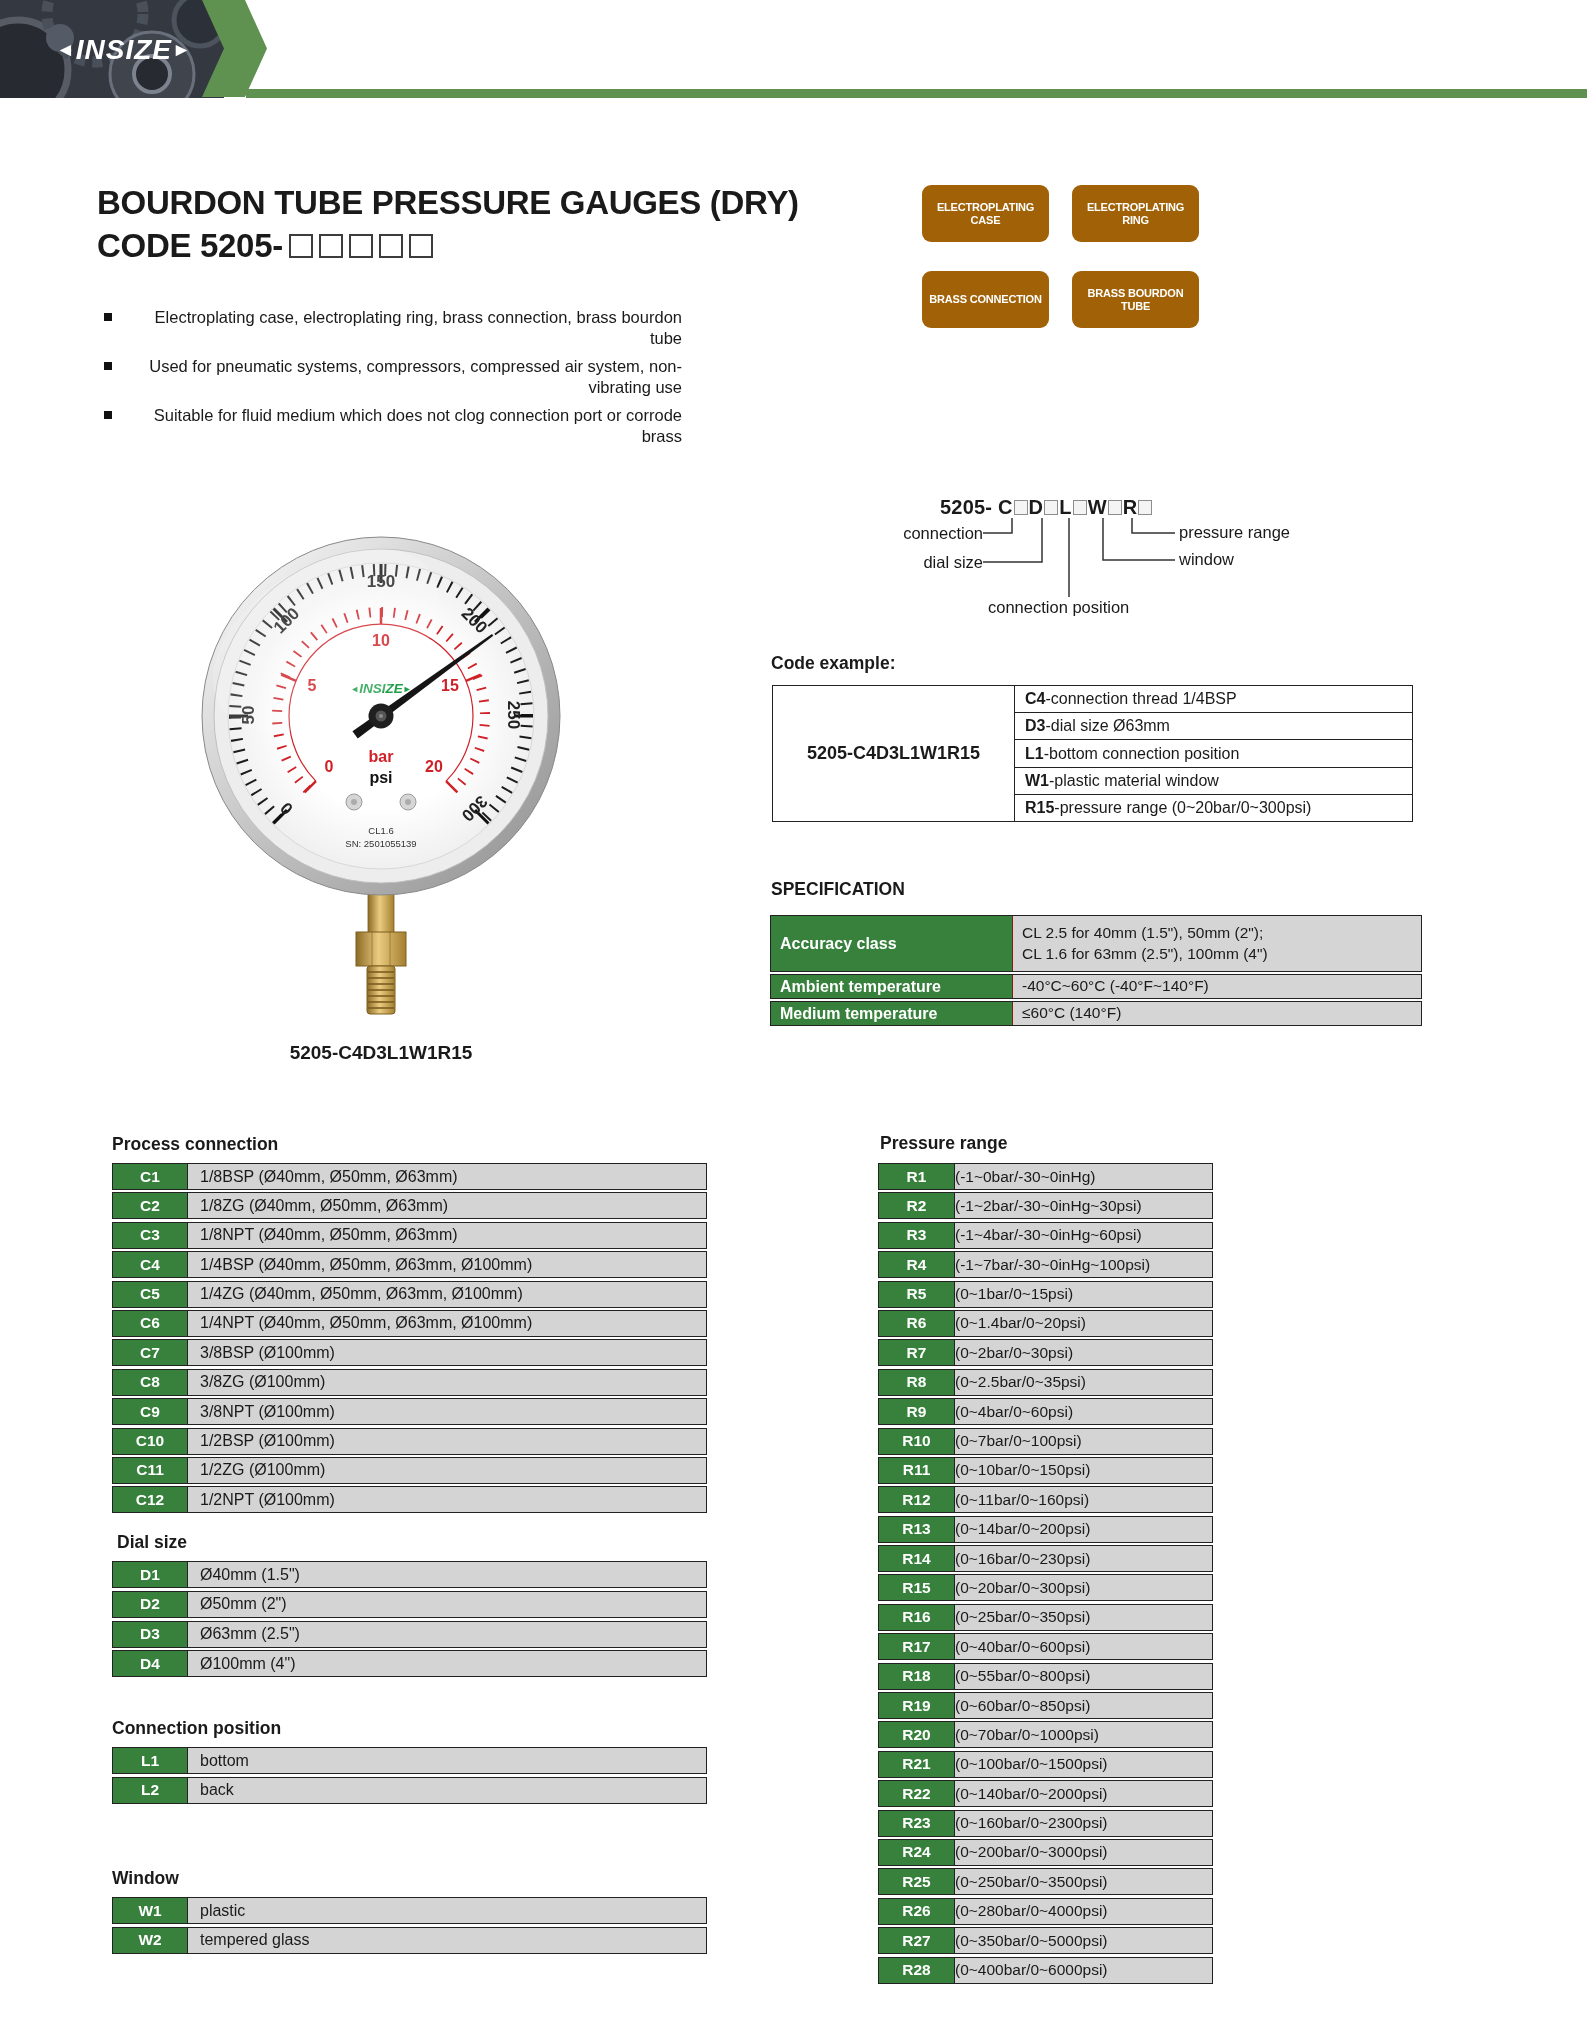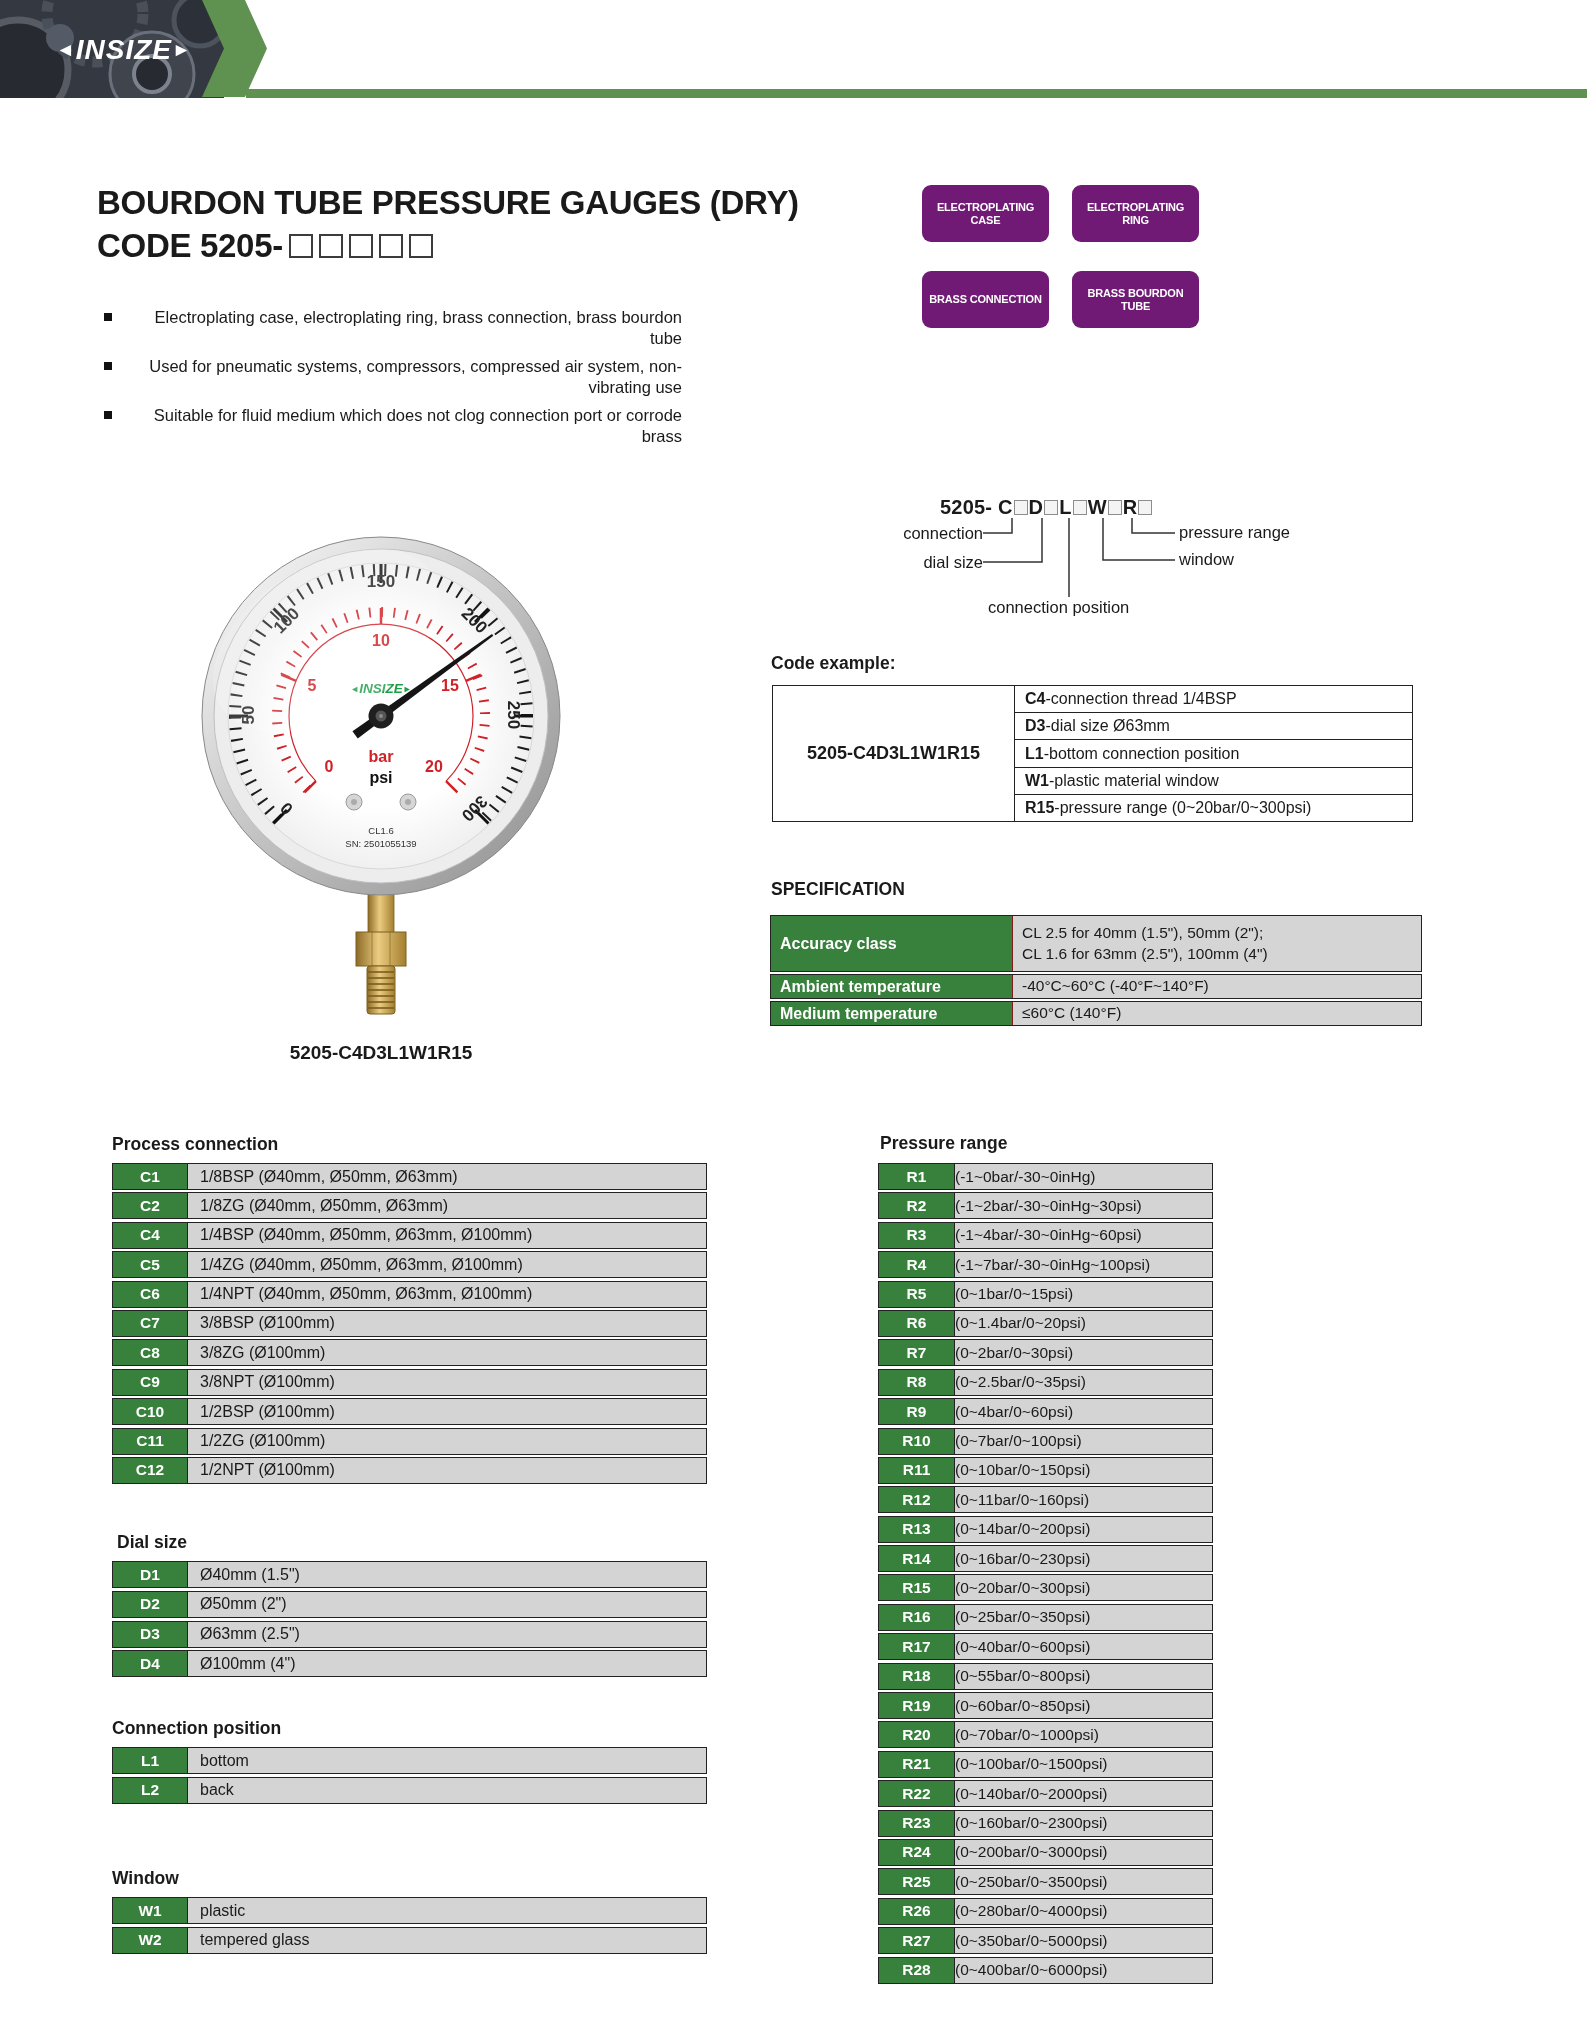--- a/index.html
+++ b/index.html
@@ -13,21 +13,21 @@
   #hlogo{position:absolute;left:56px;top:34px;z-index:2;color:#fff;font-weight:bold;font-style:italic;
          font-size:28px;letter-spacing:1px;white-space:nowrap;}
   #hlogo .arr{font-style:normal;font-size:19px;vertical-align:3px;}
 
   
   #title{left:97px;top:181px;font-size:33px;font-weight:bold;letter-spacing:-0.3px;line-height:43px;}
   .codebox{display:inline-block;width:20px;height:20px;border:2.5px solid #3c3c3c;margin-left:6px;vertical-align:-1px;}
 
   
   #badges{left:922px;top:185px;display:grid;grid-template-columns:127px 127px;gap:29px 23px;}
-  .badge{height:57px;background:#701a75;border-radius:9px;color:#fff;font-weight:bold;font-size:11px;
+  .badge{height:57px;background:#a16207;border-radius:9px;color:#fff;font-weight:bold;font-size:11px;
          display:flex;align-items:center;justify-content:center;text-align:center;line-height:13px;
          padding:0 5px;box-sizing:border-box;letter-spacing:-0.2px;}
 
   
   #features{left:104px;top:307px;width:578px;font-size:16.5px;}
   .feat{display:flex;margin-bottom:7px;line-height:21px;text-align:right;}
   .feat .sq{width:8px;height:8px;background:#111;margin:6px 11px 0 0;flex:none;}
 
   
   #gauge{left:166px;top:520px;width:430px;height:560px;}
@@ -373,20 +373,24 @@
       <div class="drow">
         <div class="dcode">C1</div>
         <div class="dval">1/8BSP (Ø40mm, Ø50mm, Ø63mm)</div>
       </div>
 
       <div class="drow">
         <div class="dcode">C2</div>
         <div class="dval">1/8ZG (Ø40mm, Ø50mm, Ø63mm)</div>
       </div>
 
+      <div class="drow">
+        <div class="dcode">C3</div>
+        <div class="dval">1/8NPT (Ø40mm, Ø50mm, Ø63mm)</div>
+      </div>
 
       <div class="drow">
         <div class="dcode">C4</div>
         <div class="dval">1/4BSP (Ø40mm, Ø50mm, Ø63mm, Ø100mm)</div>
       </div>
 
       <div class="drow">
         <div class="dcode">C5</div>
         <div class="dval">1/4ZG (Ø40mm, Ø50mm, Ø63mm, Ø100mm)</div>
       </div>

